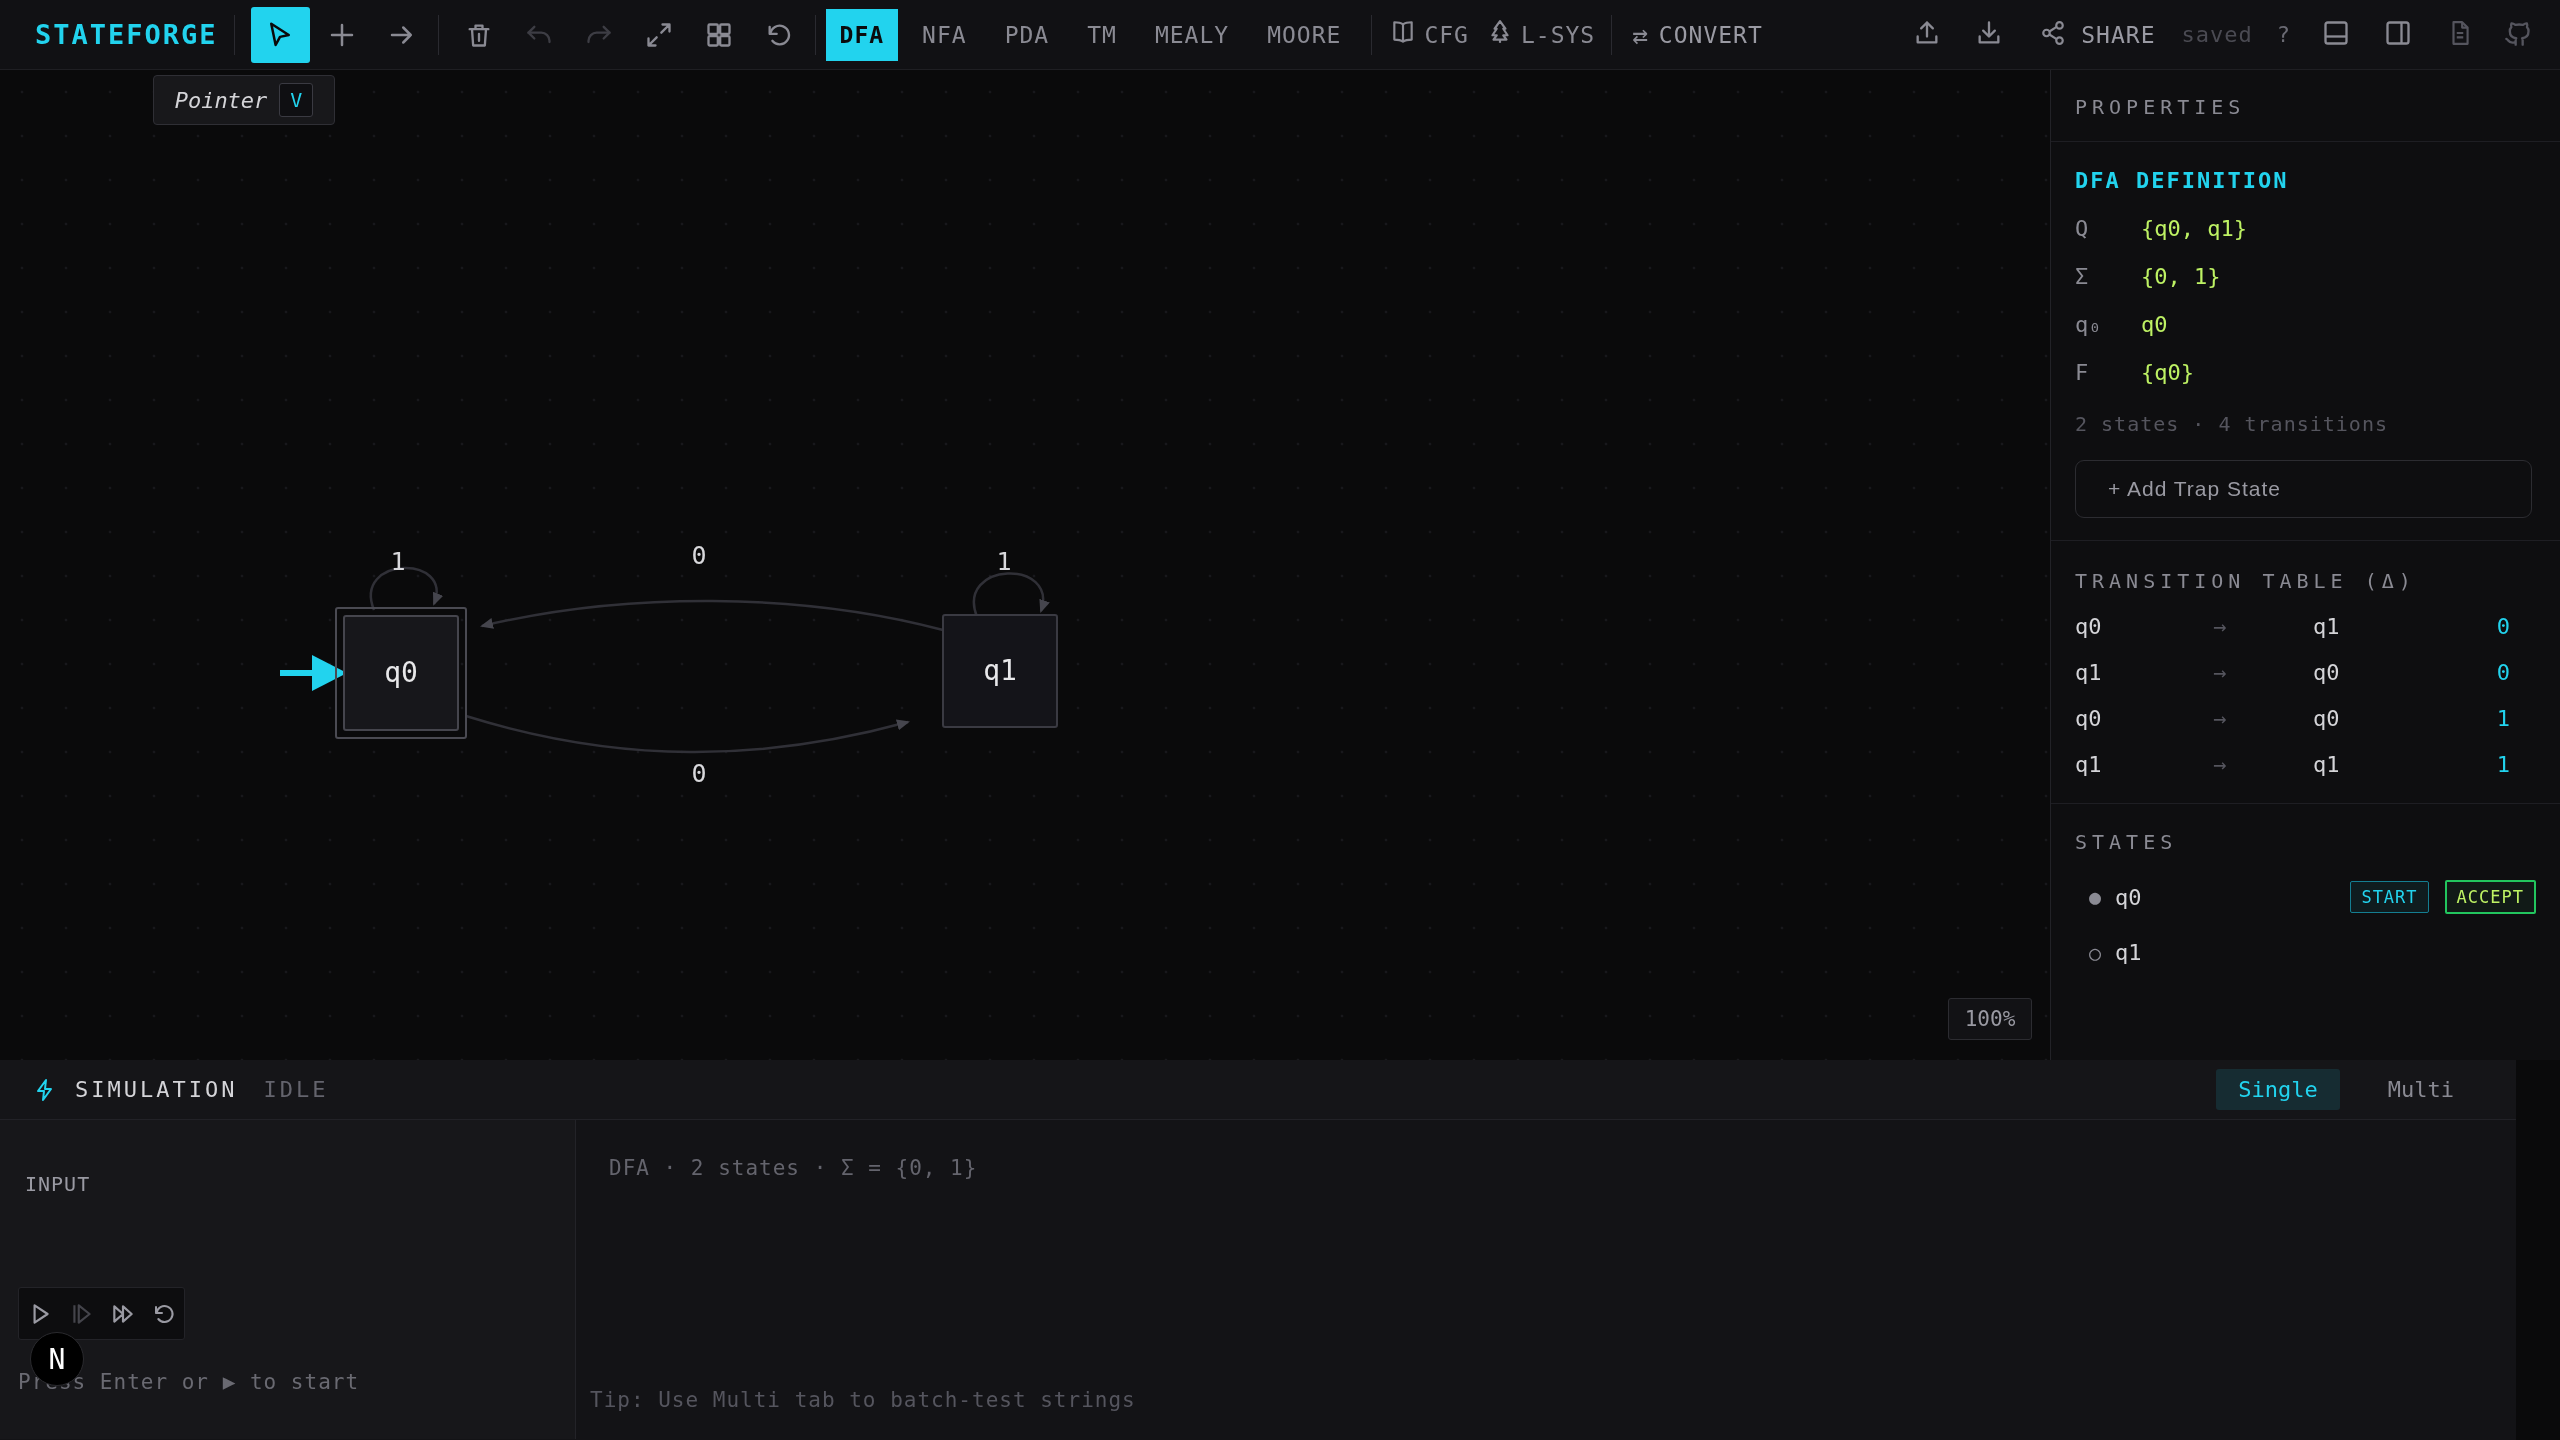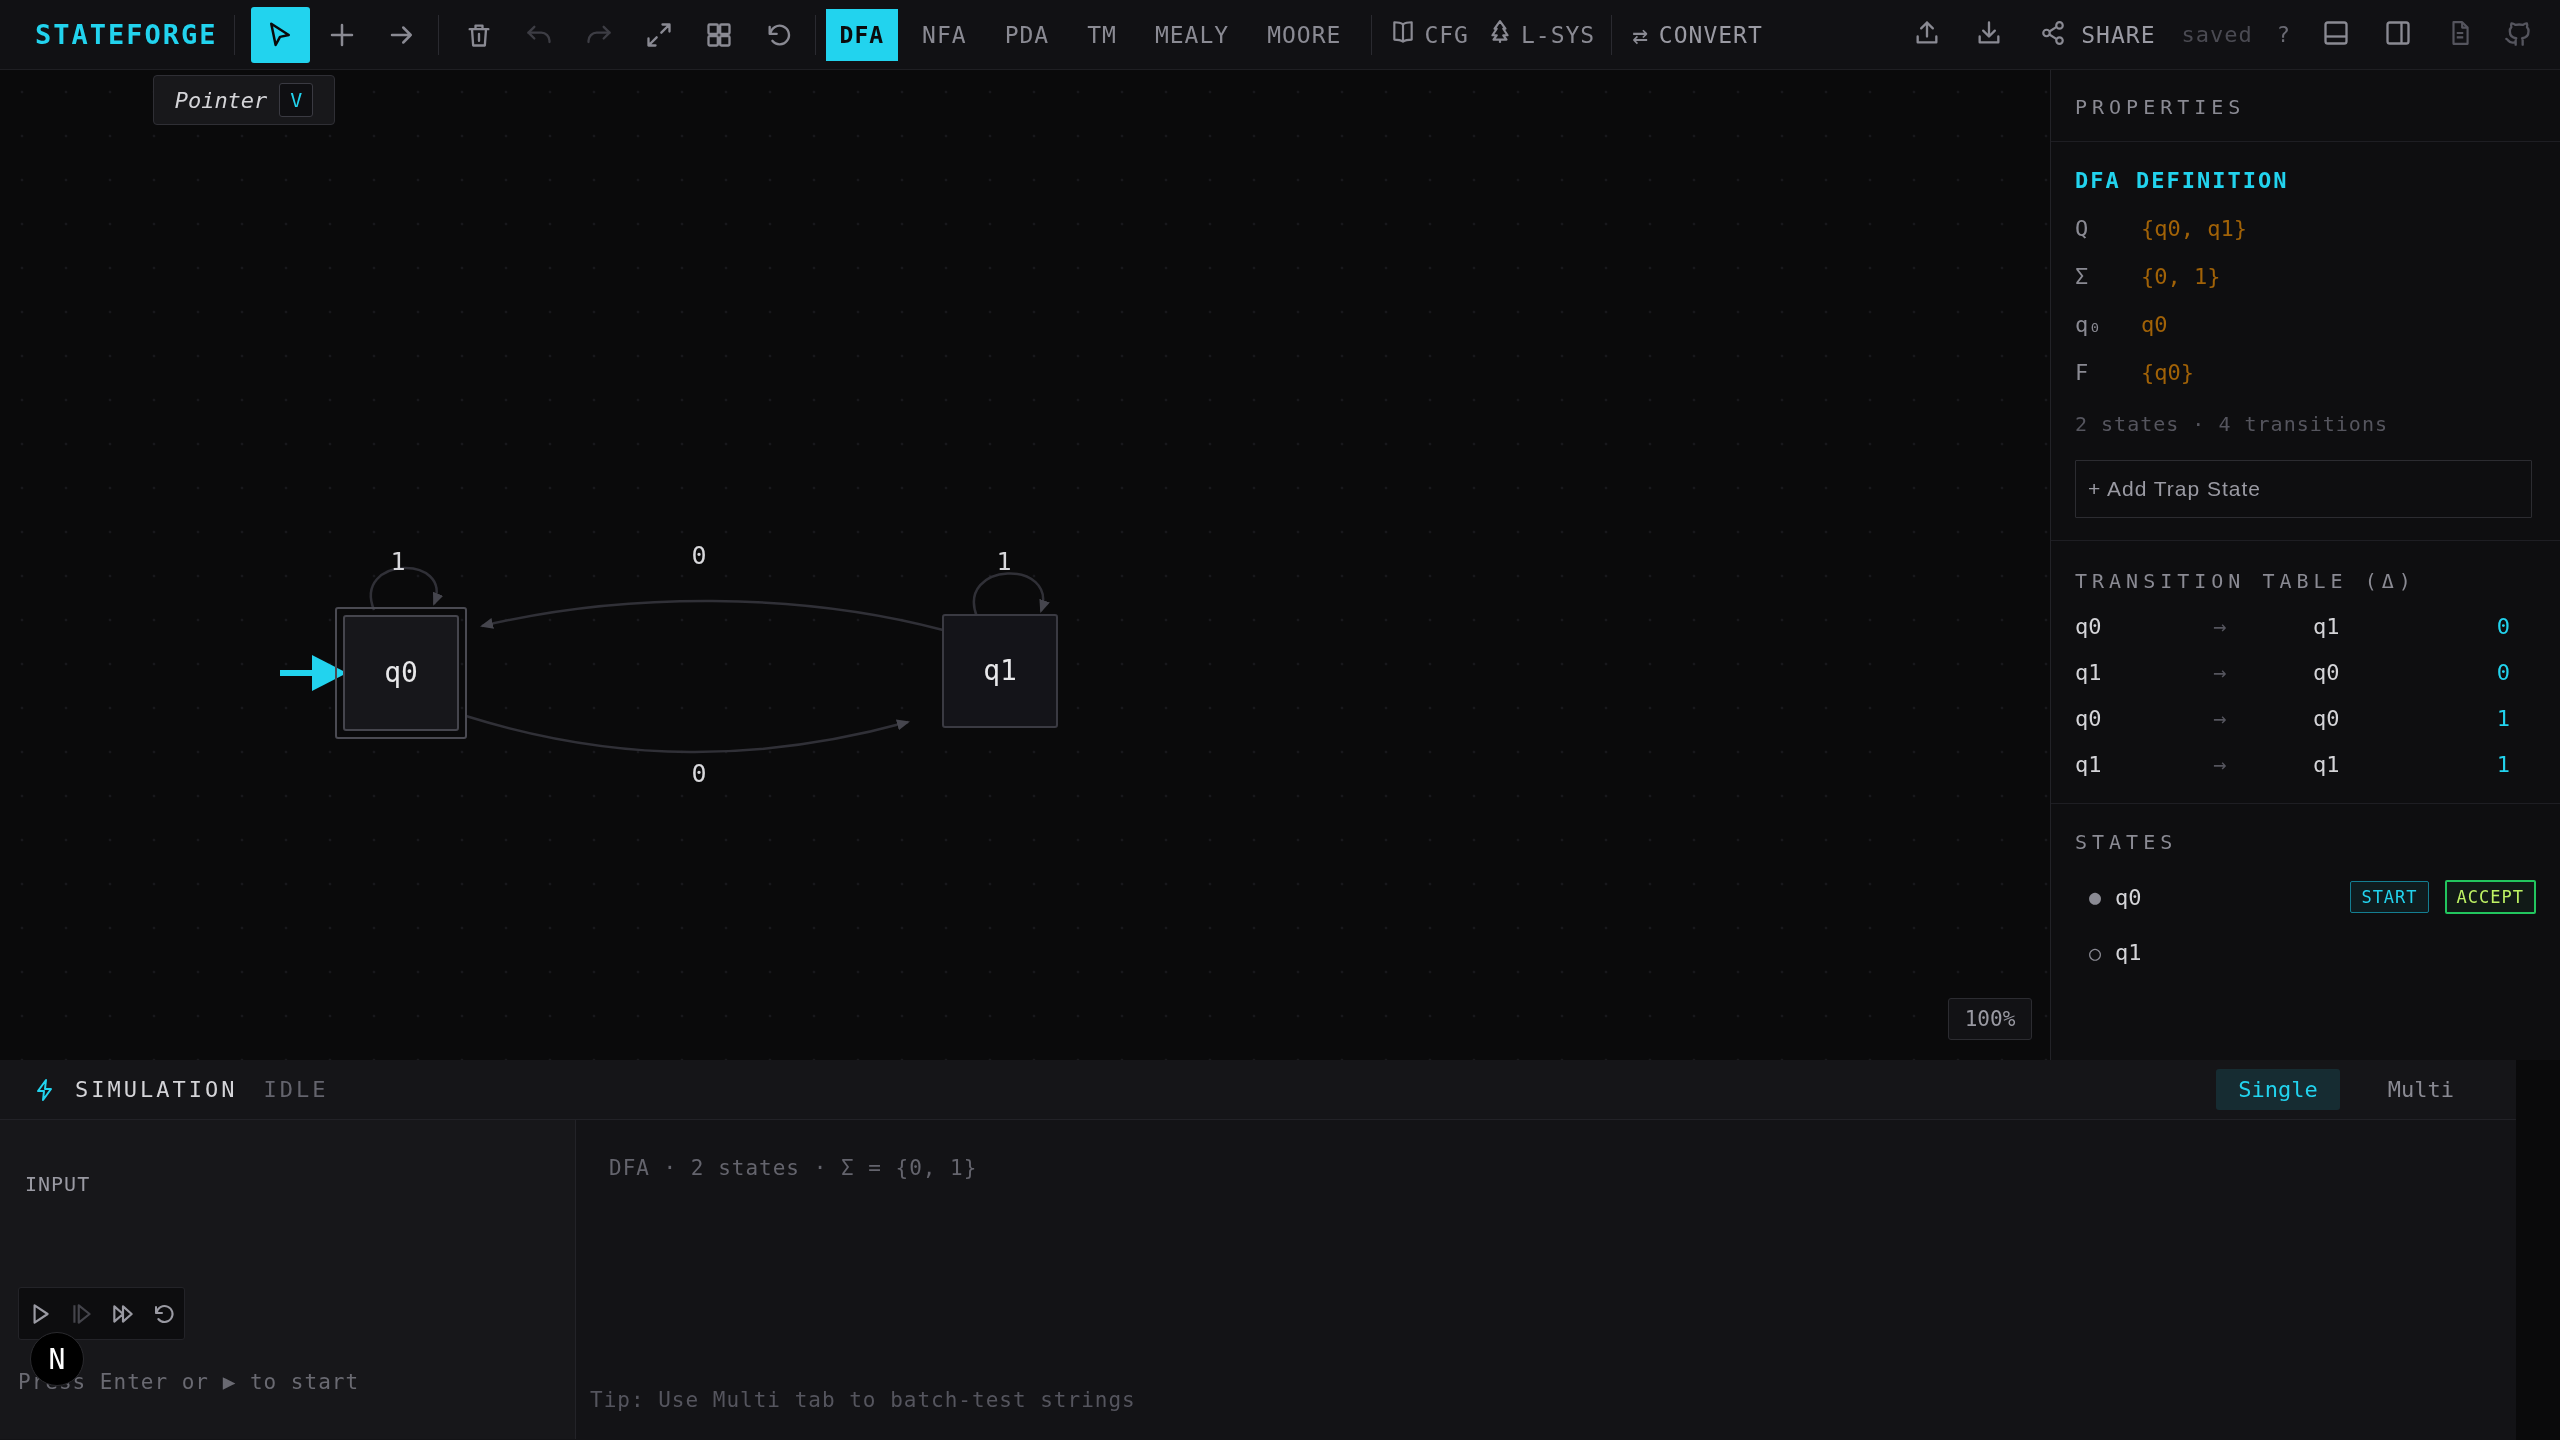--- a/index.html
+++ b/index.html
@@ -51,24 +51,24 @@
 
   
   .right-panel { position:absolute; left:2050px; top:70px; width:510px; height:990px; background:#0e0e10;
     border-left:1px solid #222227; }
   .rp-section { padding:0 24px; }
   .rp-title { padding-top:25px; font-size:20px; letter-spacing:5px; color:#8a8a93; }
   .rp-hr { border-top:1px solid #1e1e23; margin-top:22px; }
   .rp-subtitle { margin-top:26px; font-size:22px; font-weight:bold; letter-spacing:2px; color:#22d3ee; }
   .prop-row { display:flex; margin-top:23px; font-size:22px; }
   .prop-label { width:66px; color:#8a8a93; flex:0 0 auto; }
-  .prop-value { color:#a16207; }
+  .prop-value { color:#bef264; }
   .prop-summary { margin-top:27px; font-size:20px; letter-spacing:1px; color:#55555e; }
-  .add-trap-btn { margin:24px 24px 0 24px; height:58px; border:1px solid #2c2c31; border-radius:1px;
-    display:flex; align-items:center; padding-left:12px; font-size:21px; color:#9a9aa3; cursor:pointer;
+  .add-trap-btn { margin:24px 24px 0 24px; height:58px; border:1px solid #2c2c31; border-radius:9px;
+    display:flex; align-items:center; padding-left:32px; font-size:21px; color:#9a9aa3; cursor:pointer;
     letter-spacing:1px; background:transparent; width:457px; }
   .tt-row { display:flex; align-items:center; margin-top:21px; font-size:22px; }
   .tt-from { width:138px; color:#d4d4d8; flex:0 0 auto; }
   .tt-arrow { width:100px; color:#55555e; flex:0 0 auto; }
   .tt-to { flex:1; color:#d4d4d8; }
   .tt-sym { width:60px; text-align:right; color:#22d3ee; padding-right:26px; }
   .state-row { display:flex; align-items:center; margin-top:26px; font-size:22px; cursor:pointer; }
   .state-dot { width:40px; color:#8a8a93; font-size:20px; flex:0 0 auto; padding-left:14px; }
   .state-id { color:#d4d4d8; flex:1; }
   .badge { font-size:17px; letter-spacing:1px; padding:5px 10px; border-radius:2px; margin-left:16px; }

